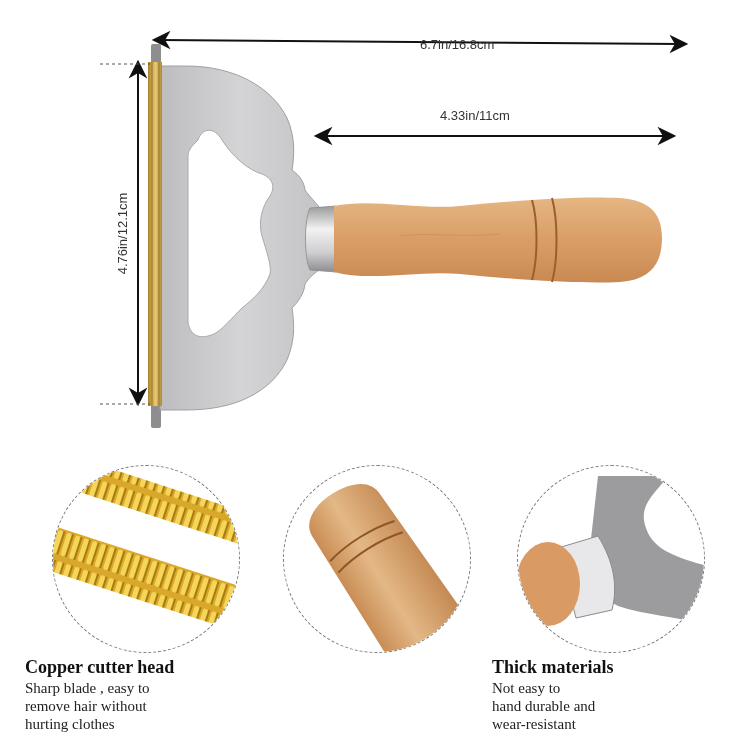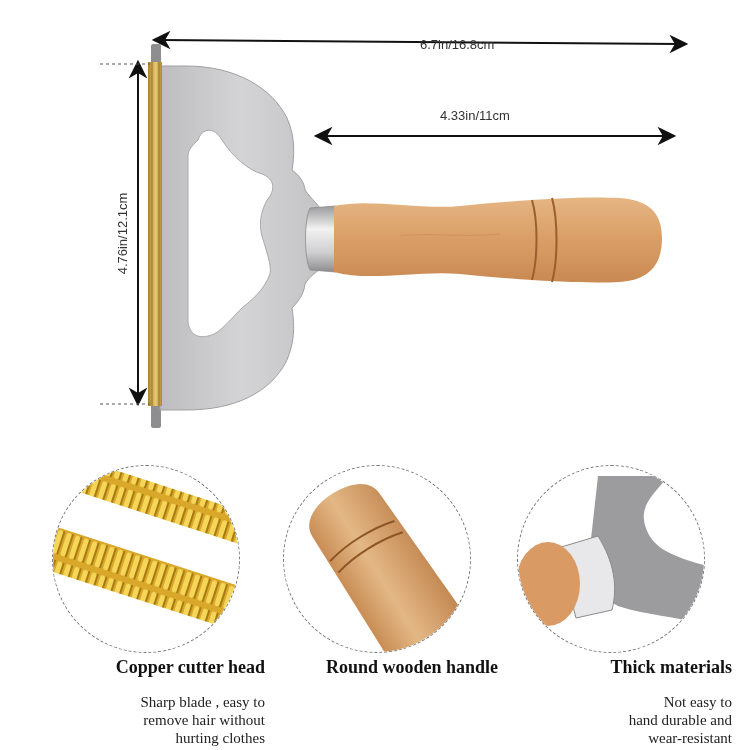--- a/index.html
+++ b/index.html
@@ -1,21 +1,21 @@
 <!DOCTYPE html>
 <html><head>
   <meta charset="utf-8">
   <style>
     html, body { margin:0; padding:0; background:#ffffff; }
     body { width:750px; height:750px; position:relative; overflow:hidden; font-family:"Liberation Serif", serif; }
     .abs { position:absolute; }
     .dim-label { font-family:"Liberation Sans", sans-serif; font-size:13px; color:#333; }
-    .feature { position:absolute; width:240px; text-align:right; }
+    .feature { position:absolute; width:240px; text-align:left; }
     .feature-title { font-family:"Liberation Serif", serif; font-weight:bold; font-size:18px; color:#111; line-height:22px; }
-    .feature-desc { font-family:"Liberation Serif", serif; font-size:15px; color:#222; line-height:18px; white-space:pre-line; margin-top:15px; }
+    .feature-desc { font-family:"Liberation Serif", serif; font-size:15px; color:#222; line-height:18px; white-space:pre-line; margin-top:1px; }
     .circle { position:absolute; width:186px; height:186px; border-radius:50%; border:1.5px dashed #777; overflow:hidden; background:#fff; }
   </style>
 </head>
 <body>
 
 <svg class="abs" style="left:0;top:0" width="750" height="450" viewBox="0 0 750 450">
   <defs>
     <linearGradient id="steelG" x1="0" y1="0" x2="1" y2="0">
       <stop offset="0" stop-color="#bdbdbf"></stop>
       <stop offset="0.5" stop-color="#d4d4d6"></stop>
@@ -133,20 +133,19 @@
   </svg>
 </div>
 
 <div class="feature" style="left:25px;top:656px;">
   <div class="feature-title">Copper cutter head</div>
   <div class="feature-desc">Sharp blade , easy to
 remove hair without
 hurting clothes</div>
 </div>
 <div class="feature" style="left:258px;top:656px;">
-  <div class="feature-title">Round wooden handle</div>
 </div>
 <div class="feature" style="left:492px;top:656px;">
   <div class="feature-title">Thick materials</div>
   <div class="feature-desc">Not easy to
 hand durable and
 wear-resistant</div>
 </div>
 
 </body></html>

